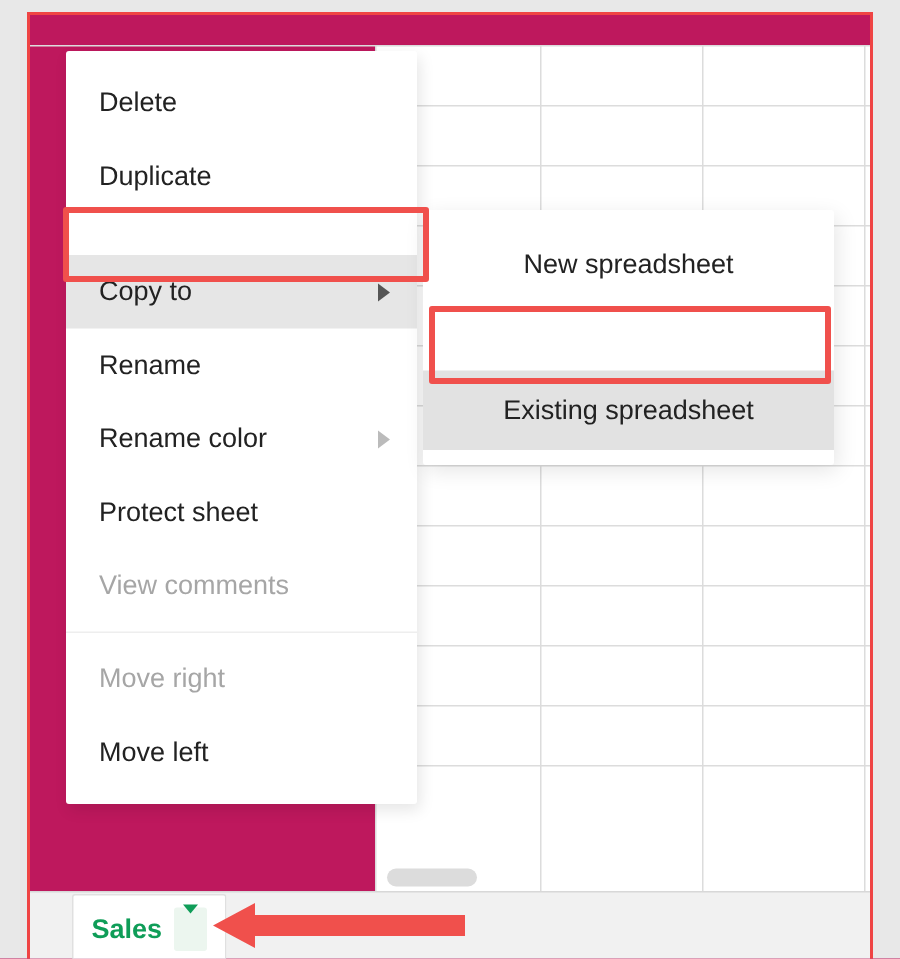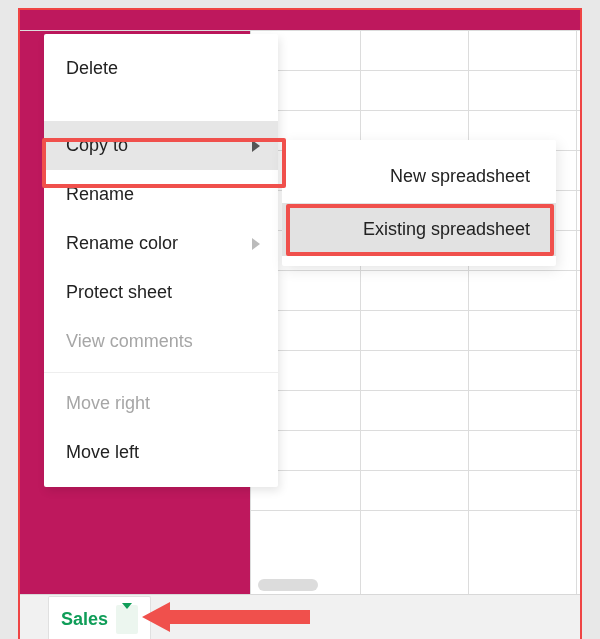--- a/index.html
+++ b/index.html
@@ -156,24 +156,24 @@
       background: #fff;
       box-shadow: 2px 4px 14px rgba(0,0,0,0.10);
       border-radius: 2px;
       padding: 10px 0;
       z-index: 11;
     }
     .sub-item {
       font-size: 18px;
       color: #222;
       padding: 16px 26px;
-      text-align: right;
+      text-align: center;
       cursor: pointer;
     }
-    .sub-item.highlighted { background: #e2e2e2; }
+    .sub-item.highlighted { background: #e2e2e2; margin-top: 44px; }
 
     
     .red-arrow {
       position: absolute;
       z-index: 30;
       pointer-events: none;
     }
   </style>
 </head>
 <body>
@@ -197,20 +197,21 @@
     <div class="grid-cell-border hline" style="top:360px"></div>
     <div class="grid-cell-border hline" style="top:400px"></div>
     <div class="grid-cell-border hline" style="top:440px"></div>
     <div class="grid-cell-border hline" style="top:480px"></div>
   </div>
 
   <div class="hscroll"></div>
 
   <div class="context-menu">
     <div class="menu-item">Delete</div>
+    <div class="menu-item">Duplicate</div>
     <div class="menu-item highlighted">
       <span>Copy to</span>
       <span class="submenu-arrow"></span>
     </div>
     <div class="menu-item">Rename</div>
     <div class="menu-item">
       <span>Rename color</span>
       <span class="submenu-arrow dim"></span>
     </div>
     <div class="menu-item">Protect sheet</div>

